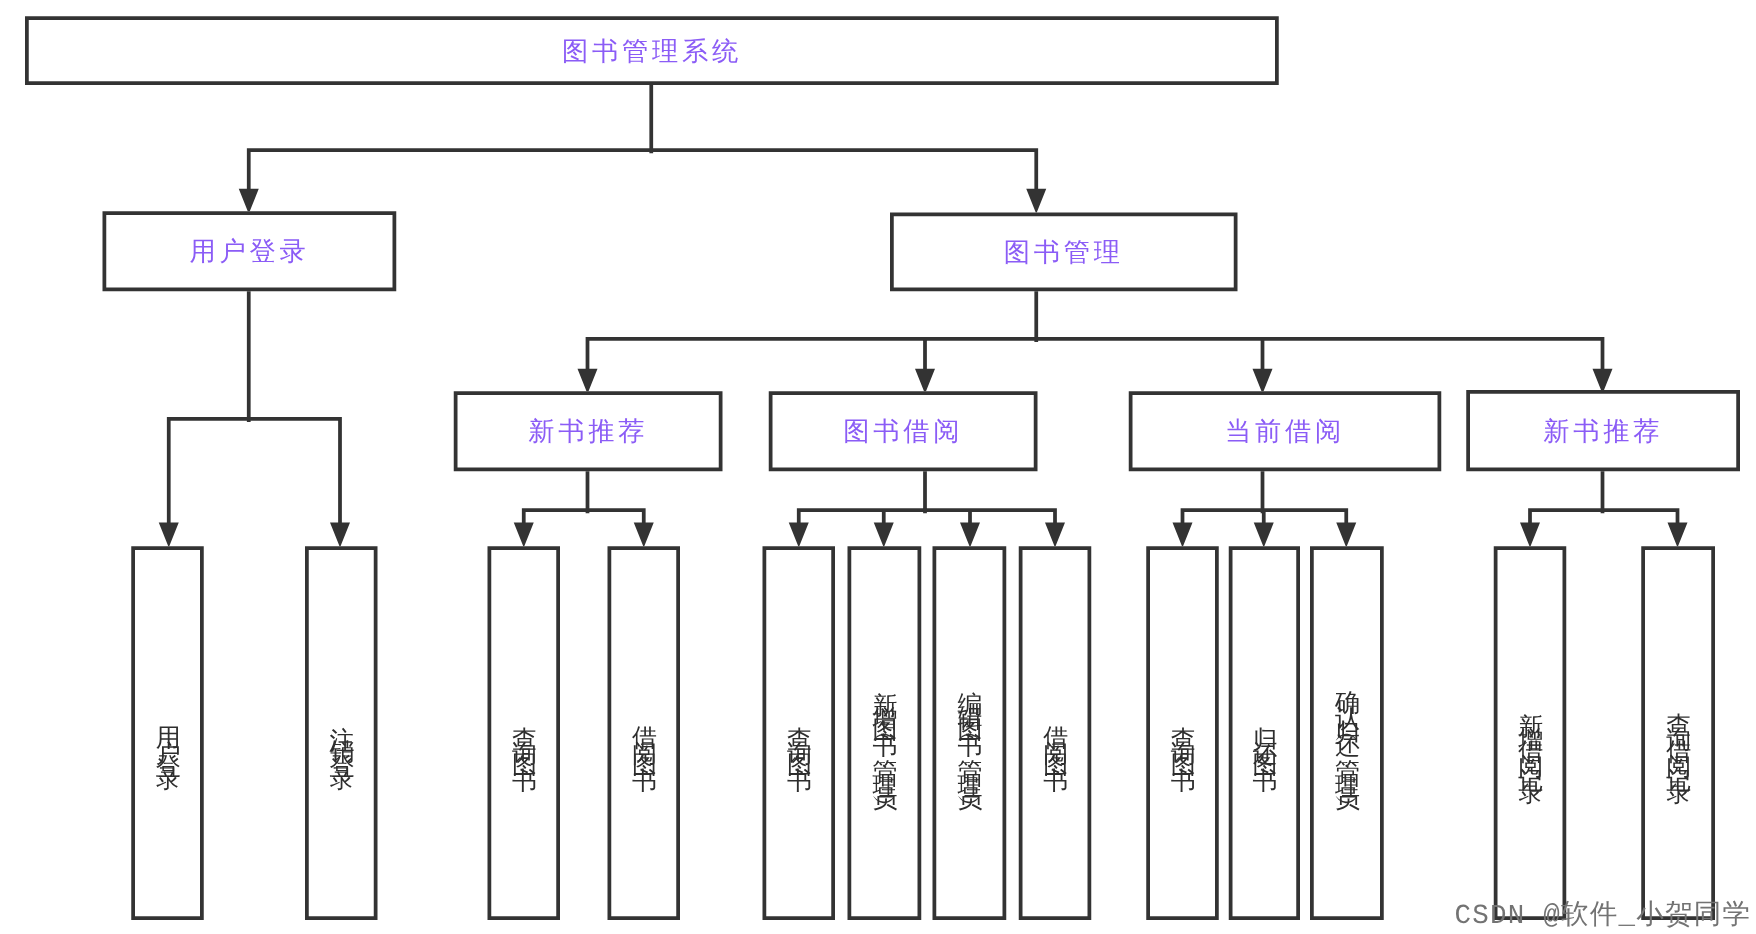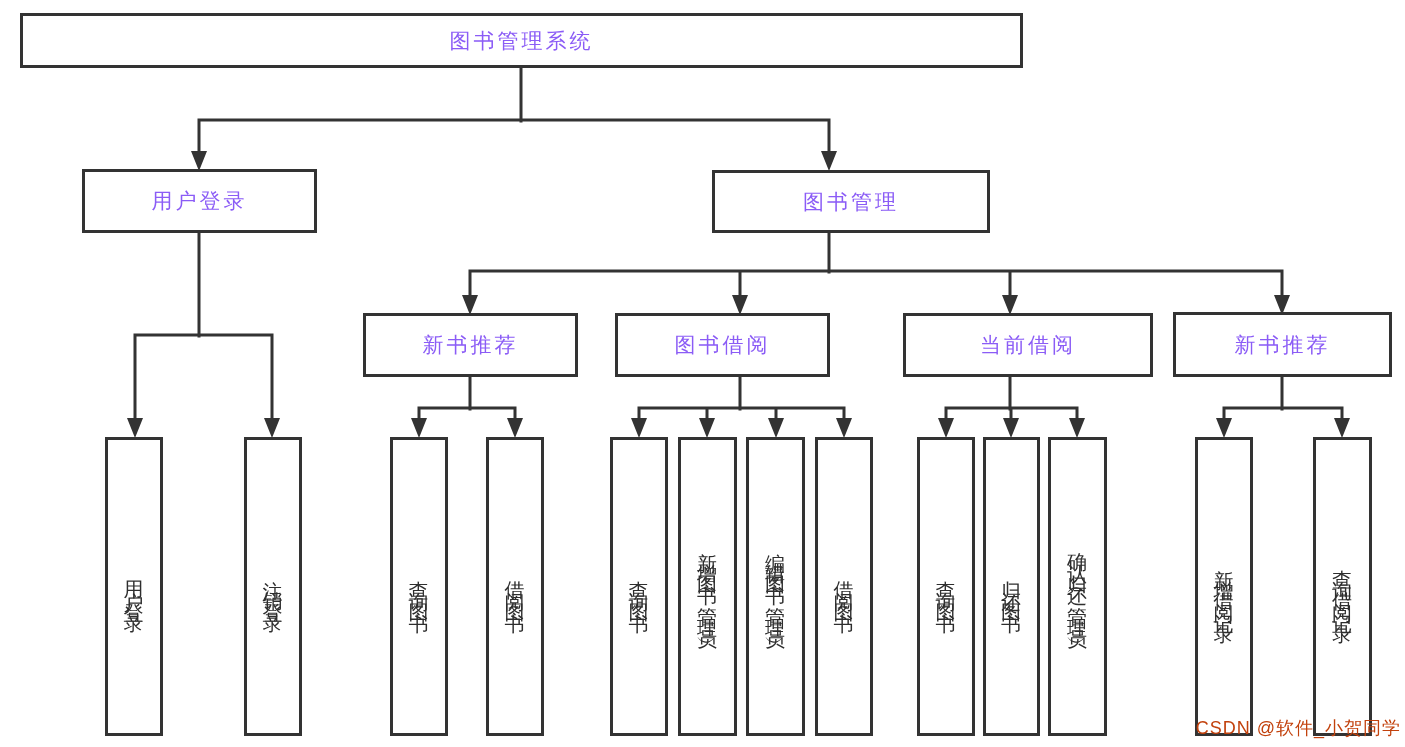--- a/index.html
+++ b/index.html
@@ -30,25 +30,26 @@
     writing-mode:vertical-rl;
     text-orientation:mixed;
     font-size:20px;
     line-height:1;
     letter-spacing:11px;
     color:#2e2e2e;
   }
   .watermark{
     position:absolute;
     right:4px;top:716px;
-    font-size:18px;
+    font-size:22px;
     letter-spacing:1px;
-    color:#c2410c;
+    color:#737373;
     z-index:5;
     white-space:nowrap;
+    font-family:Liberation Mono, monospace;
   }
 </style>
 </head>
 <body>
 
 <div class="canvas">
 
   <svg class="connectors" width="1405" height="747" viewBox="0 0 1405 747" xmlns="http://www.w3.org/2000/svg">
     <path d="M521 68V121 M199 120H829 M199 120V153 M829 120V153
              M829 233V272 M470 271H1282

